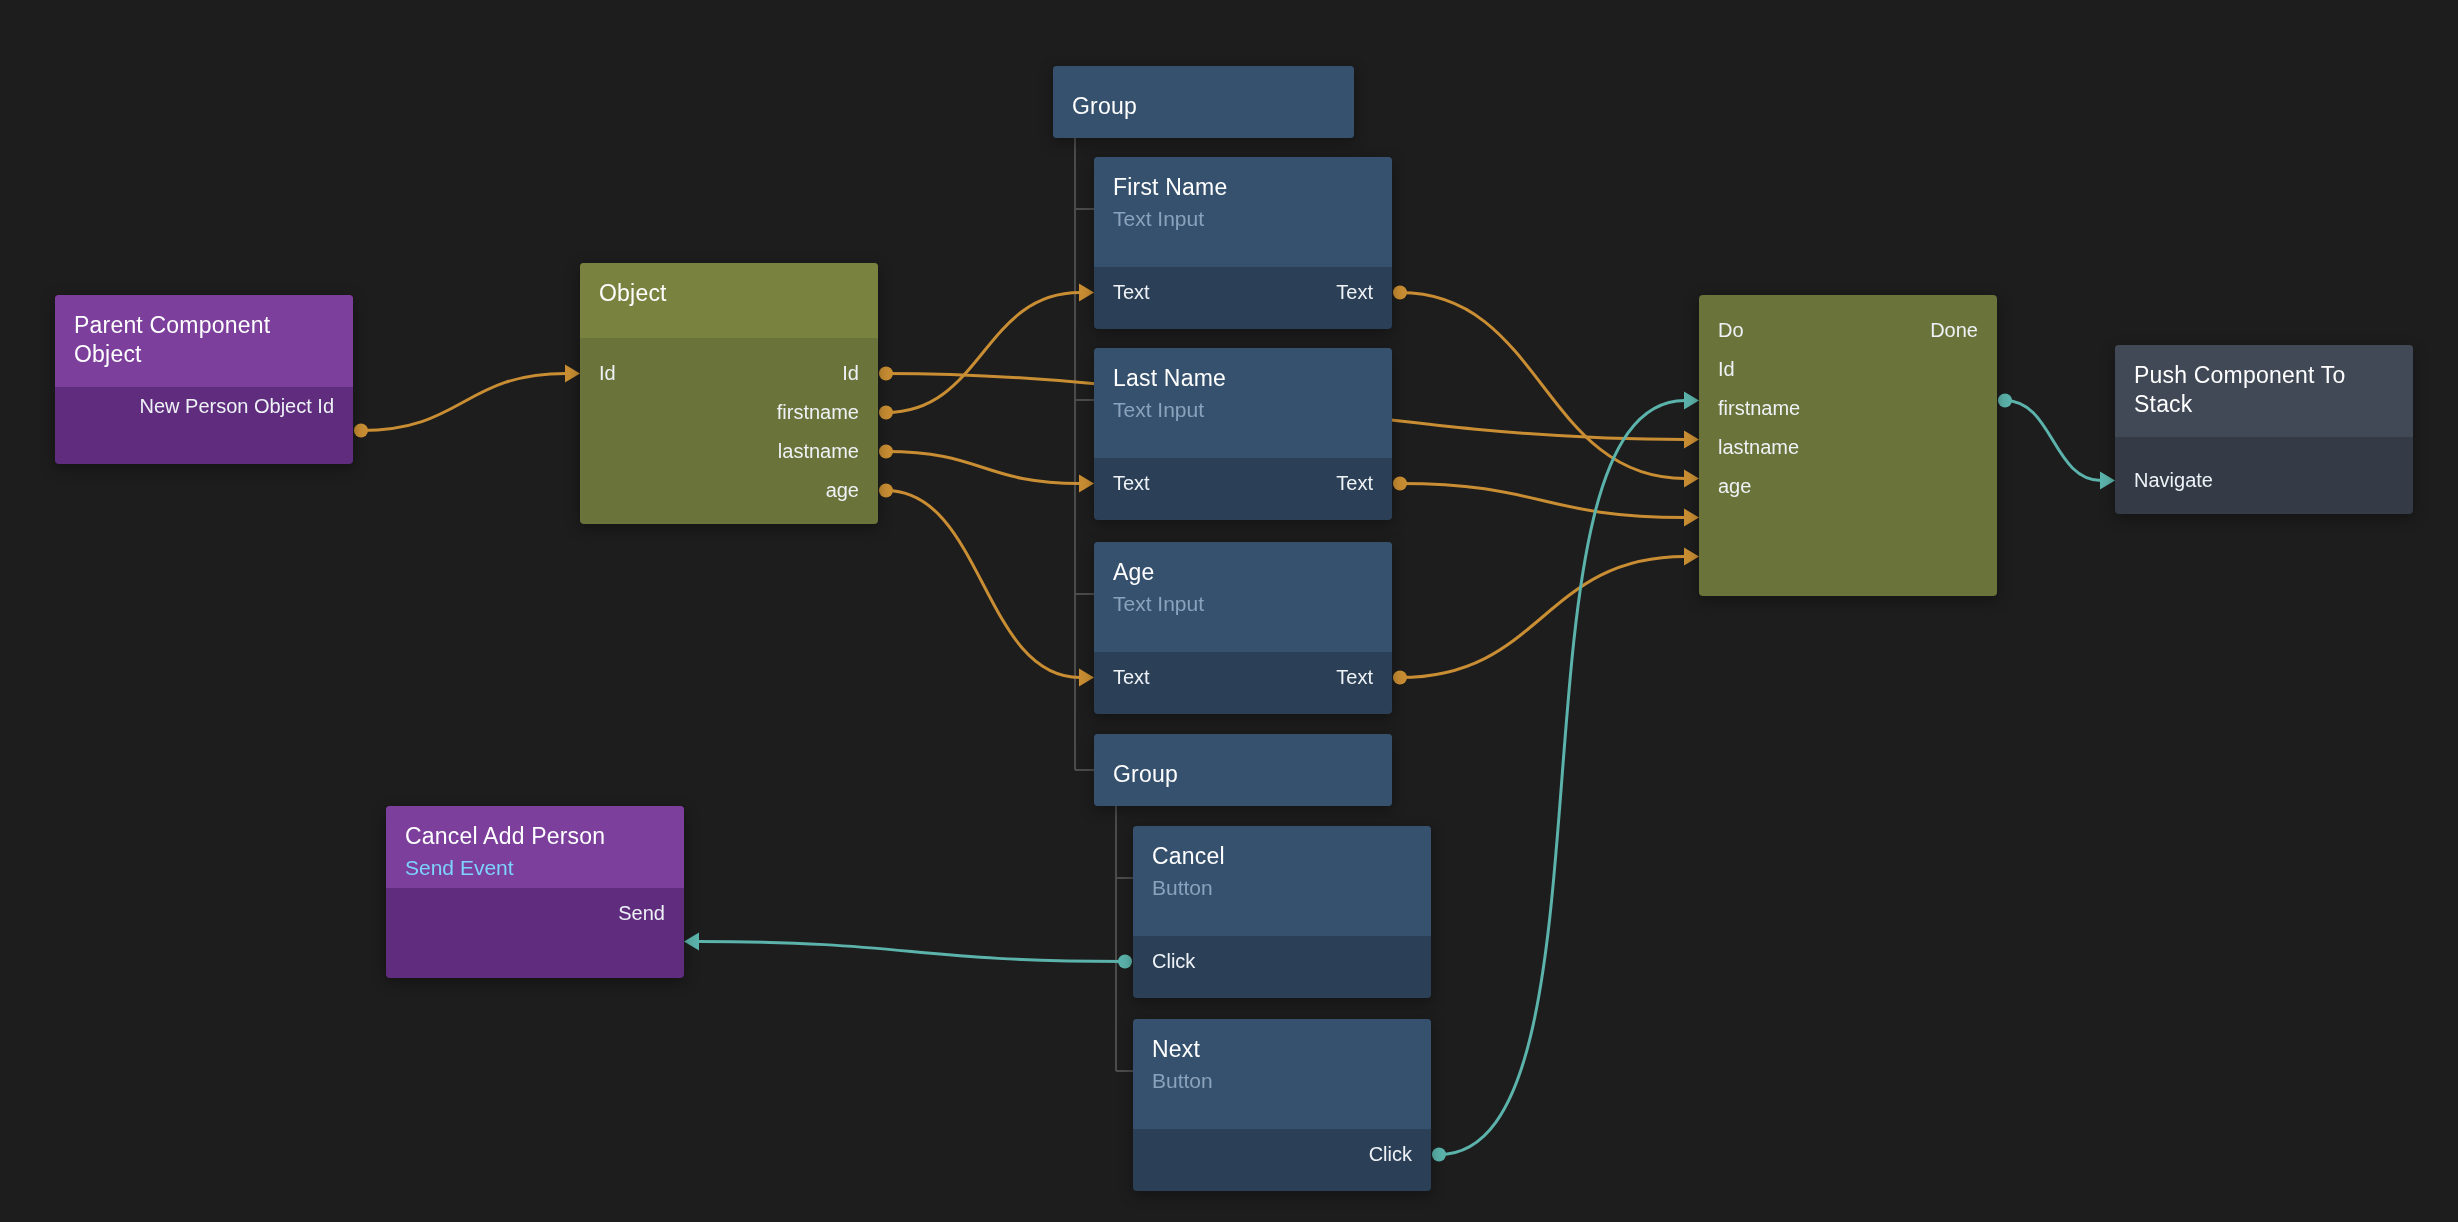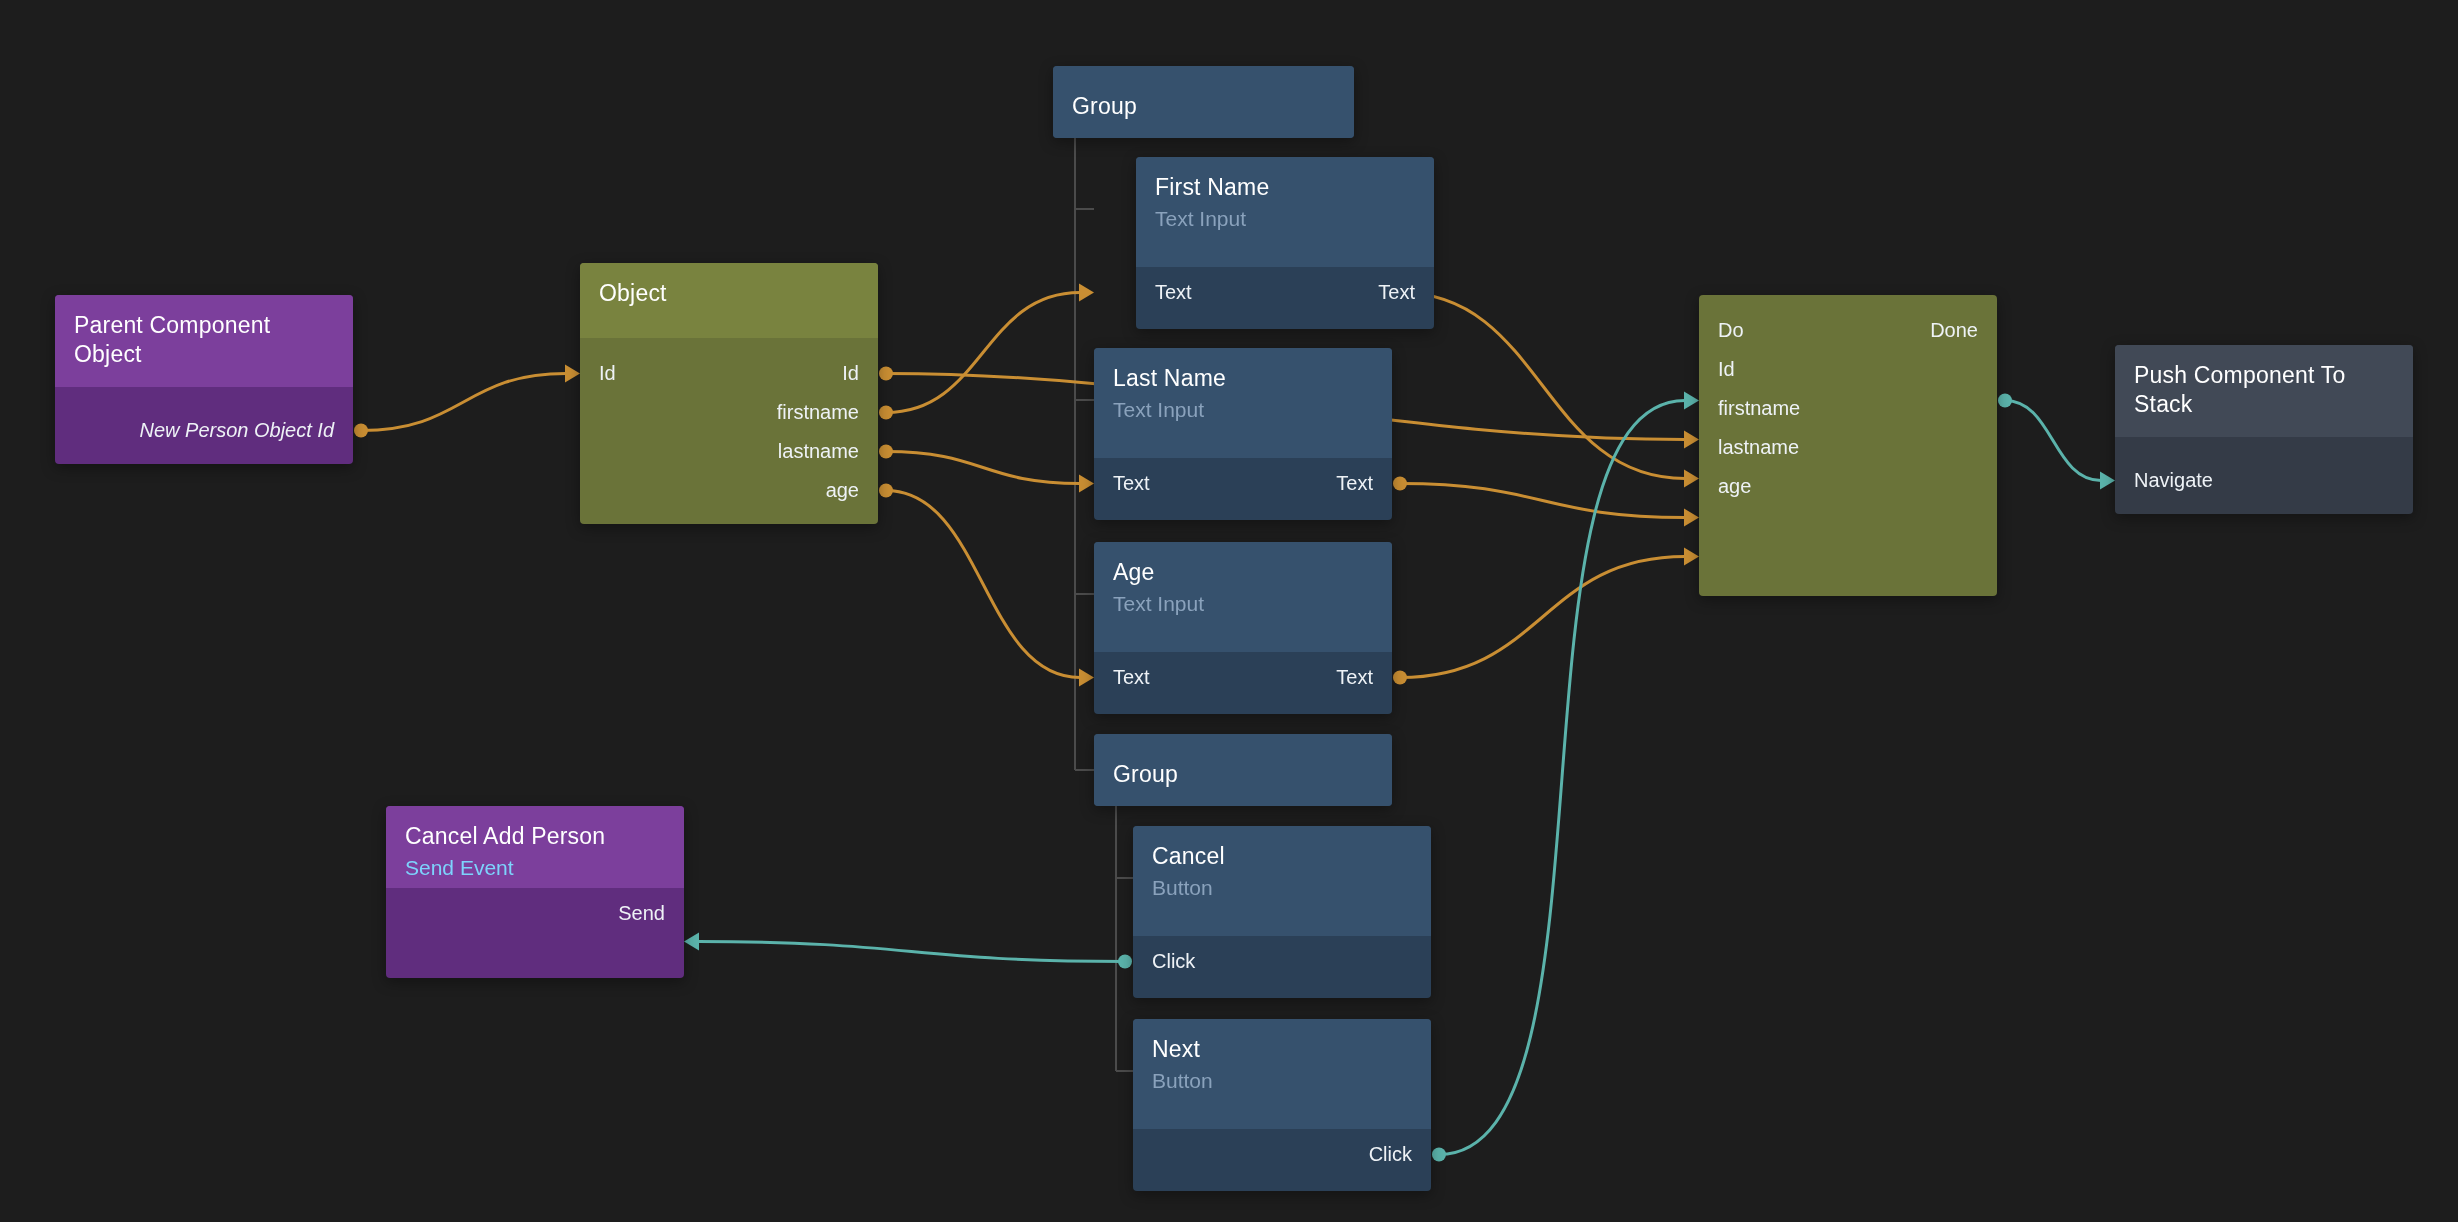--- a/index.html
+++ b/index.html
@@ -93,21 +93,21 @@
       <circle cx="2005" cy="400.5" r="7" fill="#5bb3ab"></circle>
       <polygon points="2115,480.5 2100,471.5 2100,489.5" fill="#5bb3ab"></polygon>
       <path d="M 1125 961.5 C 911.5 961.5, 911.5 941.5, 698 941.5" fill="none" stroke="#5bb3ab" stroke-width="3"></path>
       <circle cx="1125" cy="961.5" r="7" fill="#5bb3ab"></circle>
       <polygon points="684,941.5 699,932.5 699,950.5" fill="#5bb3ab"></polygon>
     </svg>
 <div class="node theme-purple" style="left: 55px; top: 295px; width: 298px; height: 169px;">
       <div class="head" style="height: 92px;">
         <div class="title">Parent Component Object</div>
       </div>
-      <div class="rows" style="padding-top: 24px; font-style: italic;">
+      <div class="rows" style="">
         <div class="prow">
           <span class="pr">New Person Object Id</span>
         </div>
       </div>
     </div>
     <div class="node theme-olive" style="left: 580px; top: 263px; width: 298px; height: 261px;">
       <div class="head" style="height: 75px;">
         <div class="title">Object</div>
       </div>
       <div class="rows" style="padding-top: 16px;">
@@ -124,21 +124,21 @@
         <div class="prow">
           <span class="pr">age</span>
         </div>
       </div>
     </div>
     <div class="node theme-blue" style="left: 1053px; top: 66px; width: 301px; height: 72px;">
       <div class="head centered" style="height: 72px;">
         <div class="title">Group</div>
       </div>
     </div>
-    <div class="node theme-blue" style="left: 1136px; top: 157px; width: 298px; height: 172px;">
+    <div class="node theme-blue" style="left: 1094px; top: 157px; width: 298px; height: 172px;">
       <div class="head" style="height: 110px;">
         <div class="title">First Name</div>
         <div class="subtitle">Text Input</div>
       </div>
       <div class="rows" style="padding-top: 6px;">
         <div class="prow">
           <span class="pl">Text</span>
           <span class="pr">Text</span>
         </div>
       </div>

